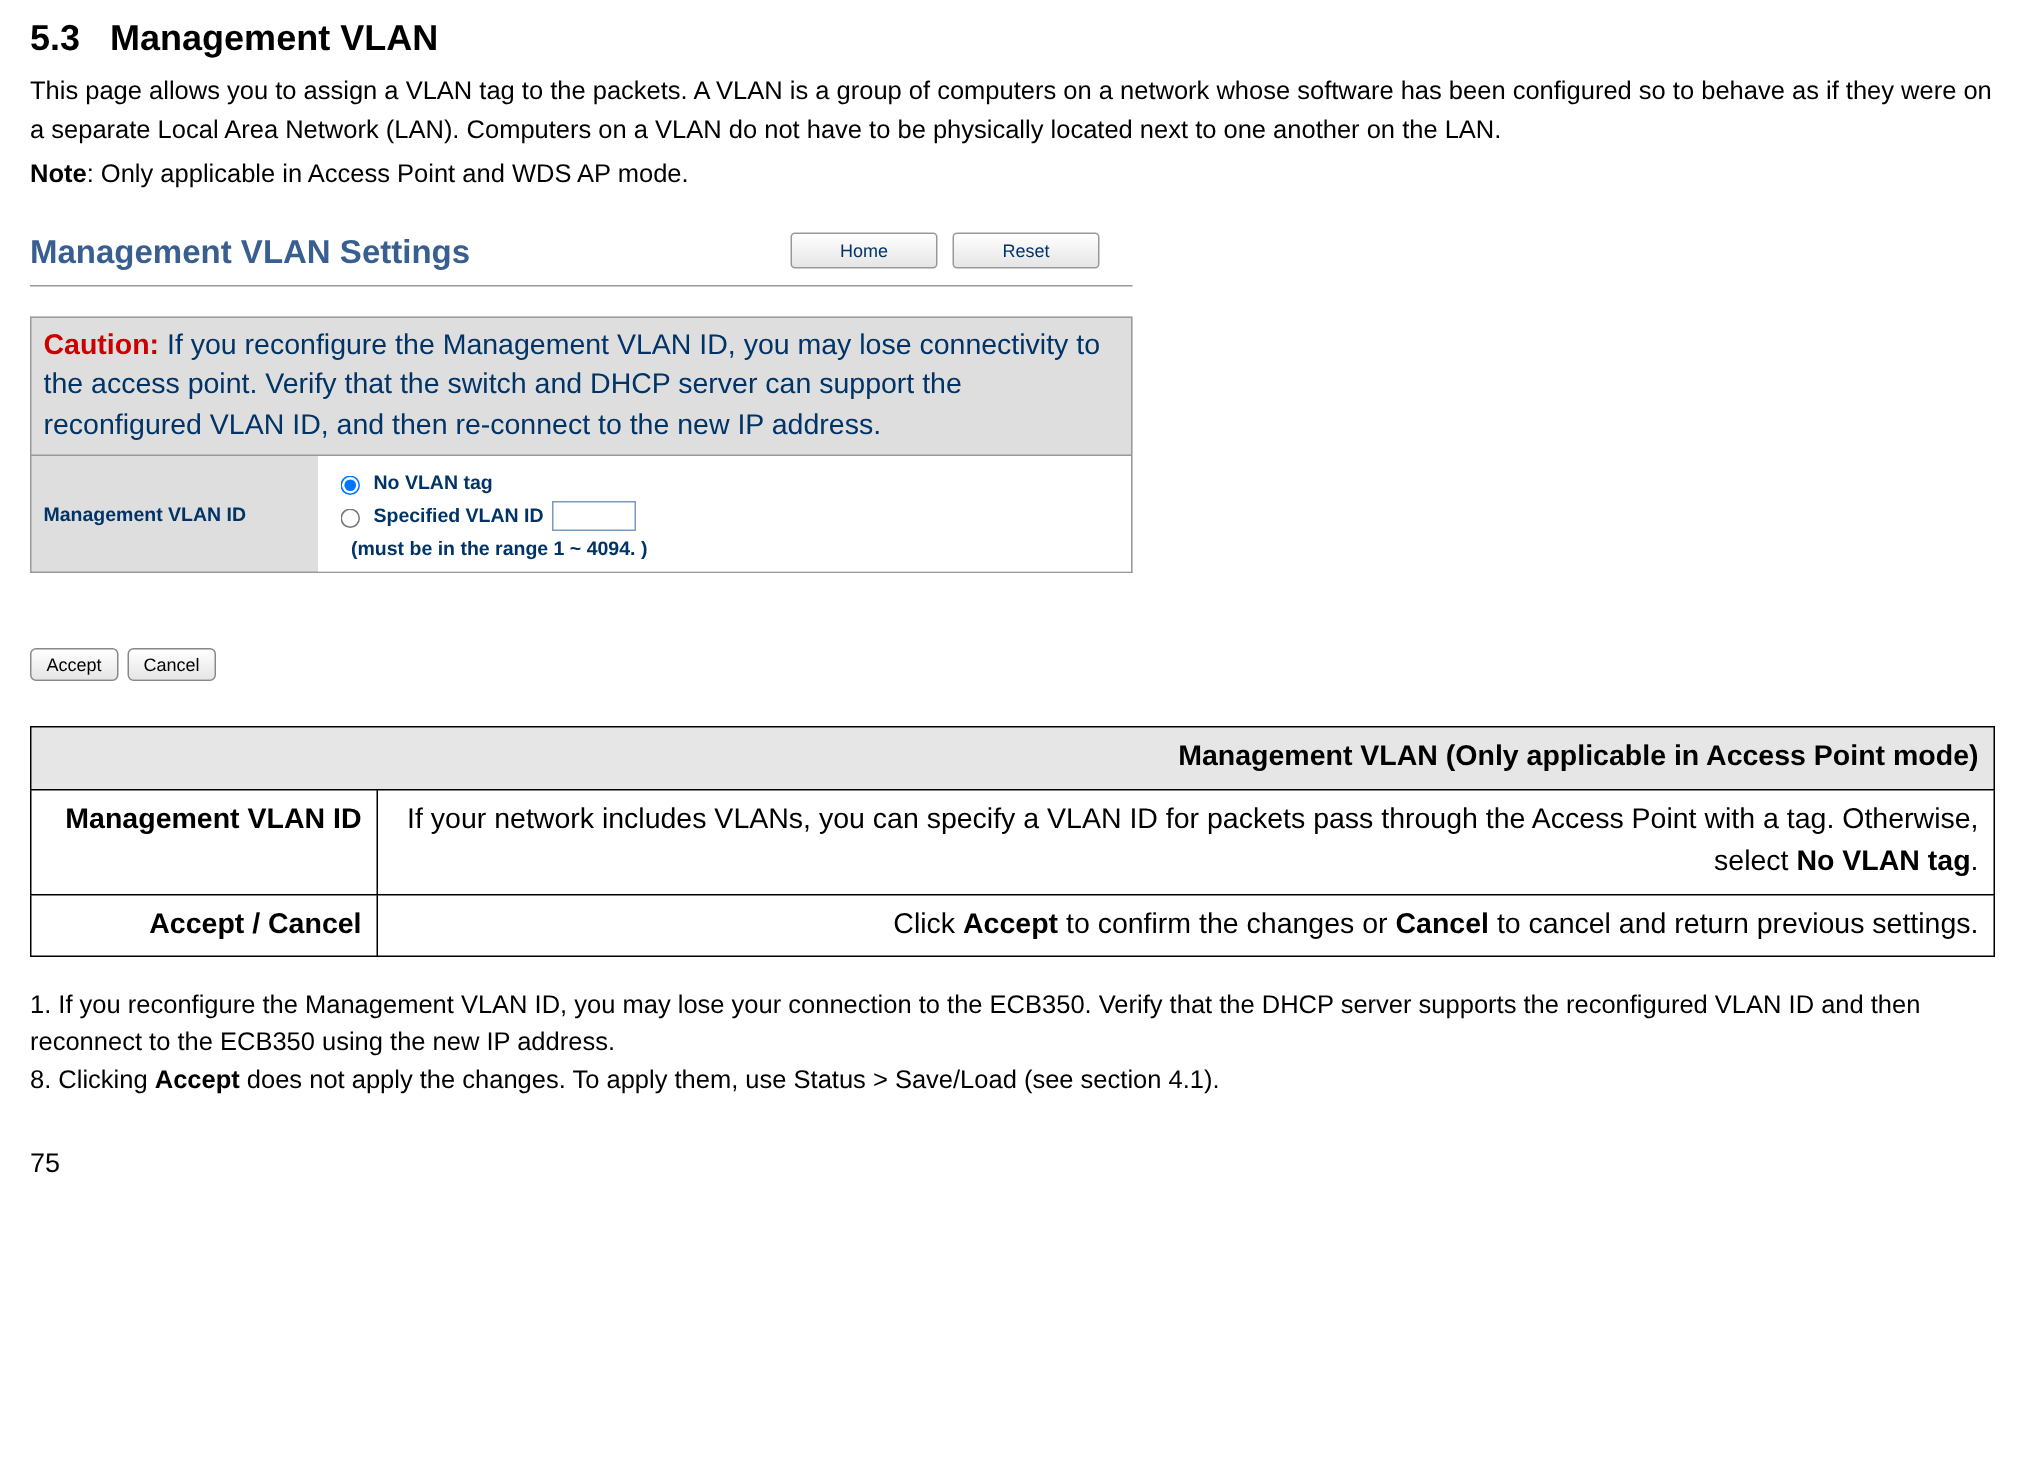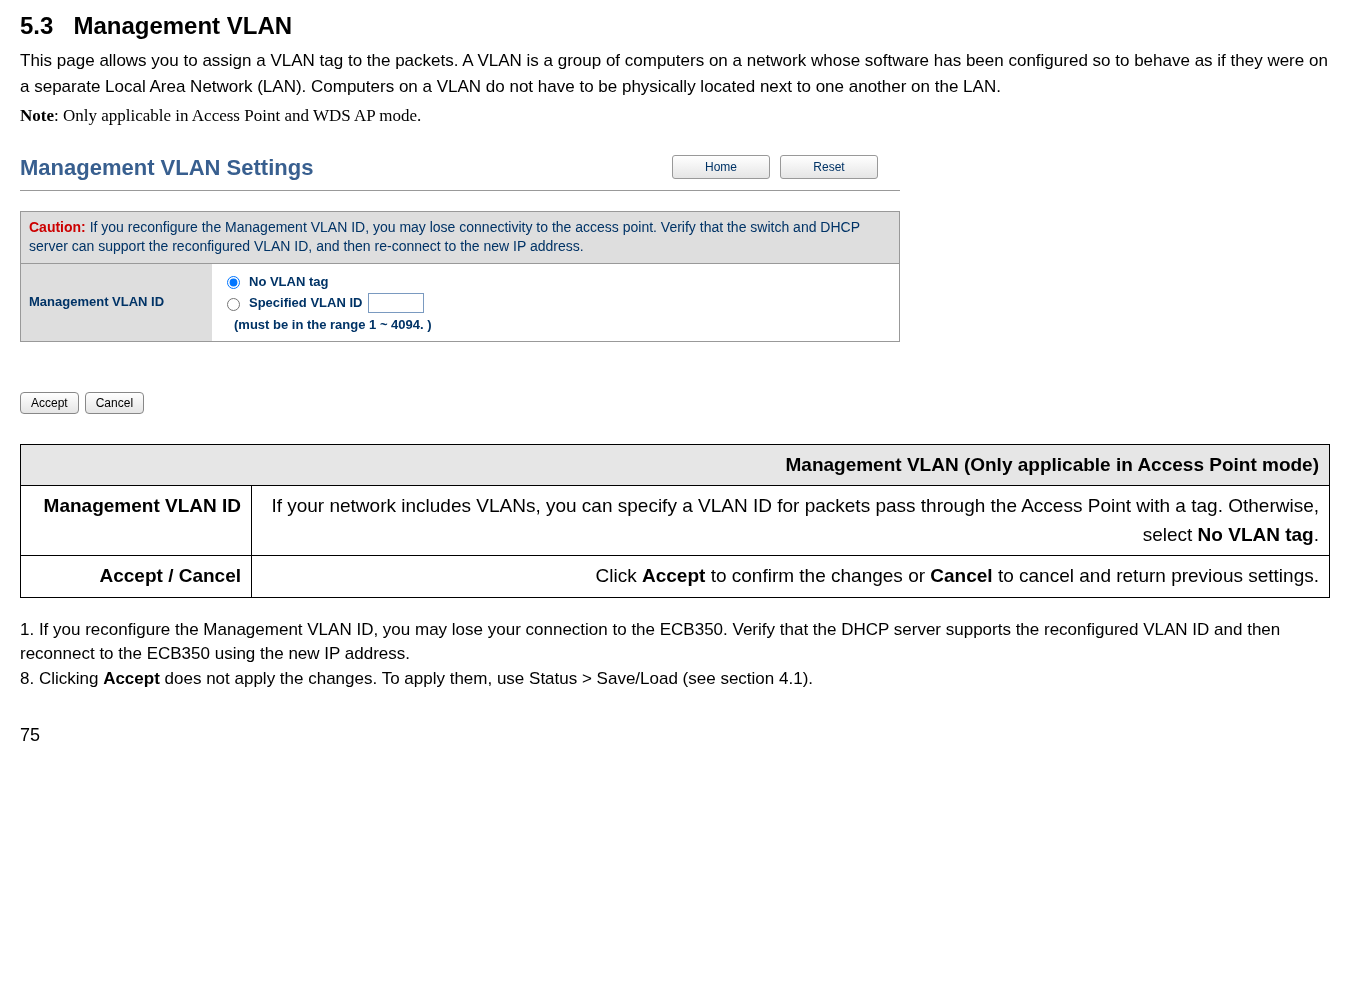--- a/index.html
+++ b/index.html
@@ -15,24 +15,23 @@
     font-weight: bold;
     margin: 8px 0 4px 0;
   }
   .intro {
     font-size: 17px;
     margin: 4px 0 2px 0;
   }
   .note-line {
     font-size: 17px;
     margin: 4px 0 20px 0;
-    font-family: Liberation Serif, serif;
   }
   .screenshot {
-    width: 880px;
+    width: 735px;
     border: none;
     margin-bottom: 30px;
     font-family: Verdana, Arial, sans-serif;
     font-size: 13px;
   }
   .ss-header {
     display: flex;
     align-items: center;
     justify-content: space-between;
     padding: 2px 0;
@@ -60,21 +59,21 @@
   }
   .ss-hr {
     border: none;
     border-top: 1px solid #999;
     margin: 4px 0 20px 0;
   }
   .caution-box {
     background: #dedede;
     border: 1px solid #999;
     padding: 6px 8px;
-    font-size: 14px;
+    font-size: 19px;
     color: #003366;
     line-height: 1.4;
   }
   .caution-label {
     color: #cc0000;
     font-weight: bold;
   }
   .vlan-row {
     display: flex;
     background: #dedede;

